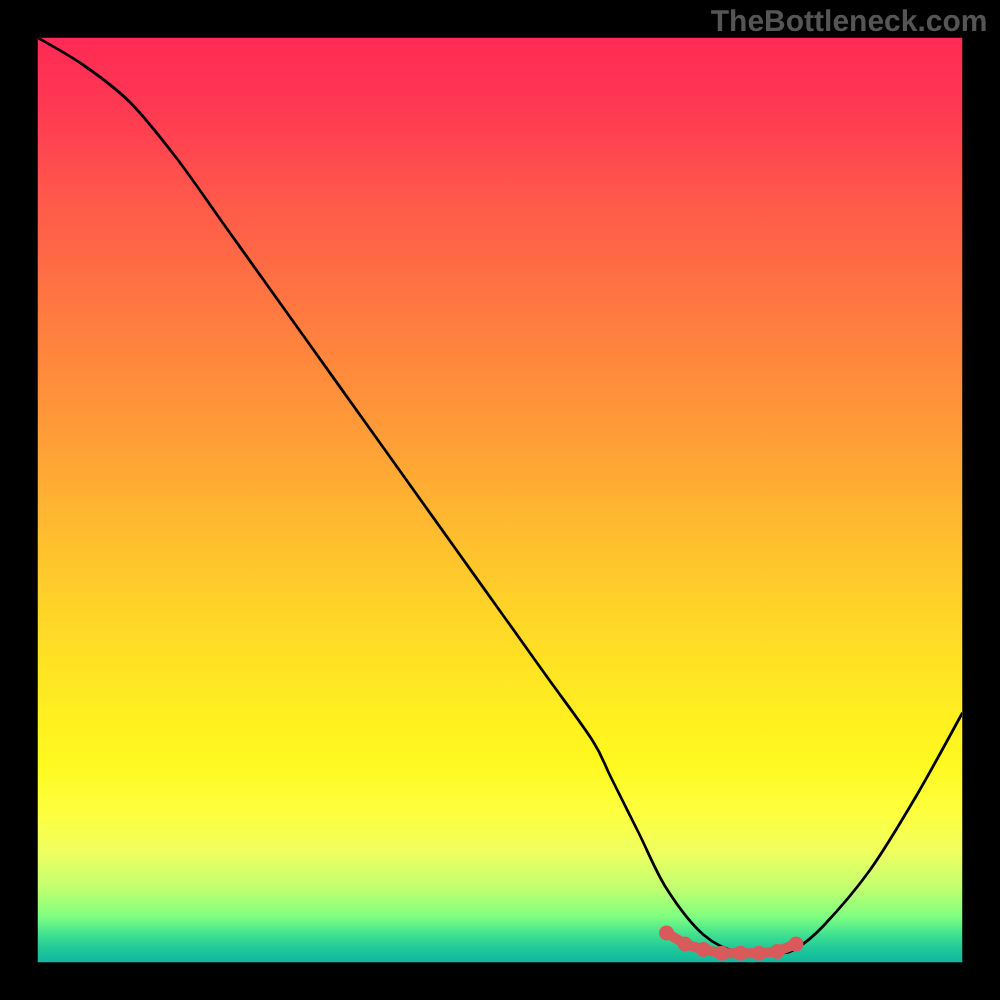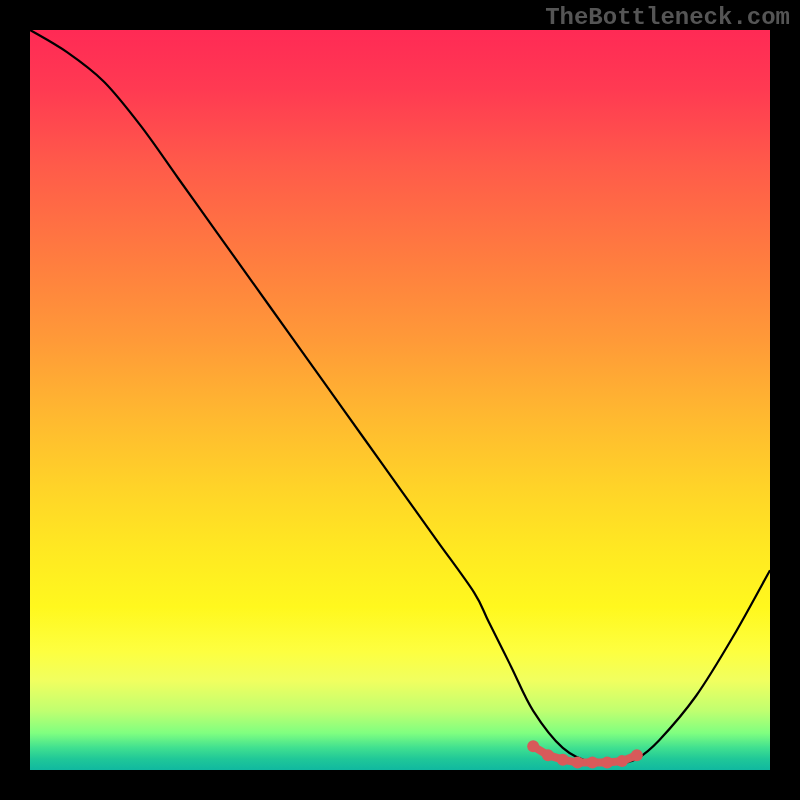--- a/index.html
+++ b/index.html
@@ -3,21 +3,21 @@
 <meta charset="utf-8">
 <style>
   * { margin: 0; padding: 0; box-sizing: border-box; }
   body { width: 800px; height: 800px; background: #000; position: relative; overflow: hidden; }
   
   .watermark {
     position: absolute;
     top: 4px;
     right: 10px;
     color: #555;
-    font-family: Liberation Mono, monospace;
+    font-family: Liberation Sans, sans-serif;
     font-size: 24px;
     font-weight: bold;
     z-index: 10;
   }
   
   .chart-area {
     position: absolute;
     left: 30px;
     top: 30px;
     width: 740px;

